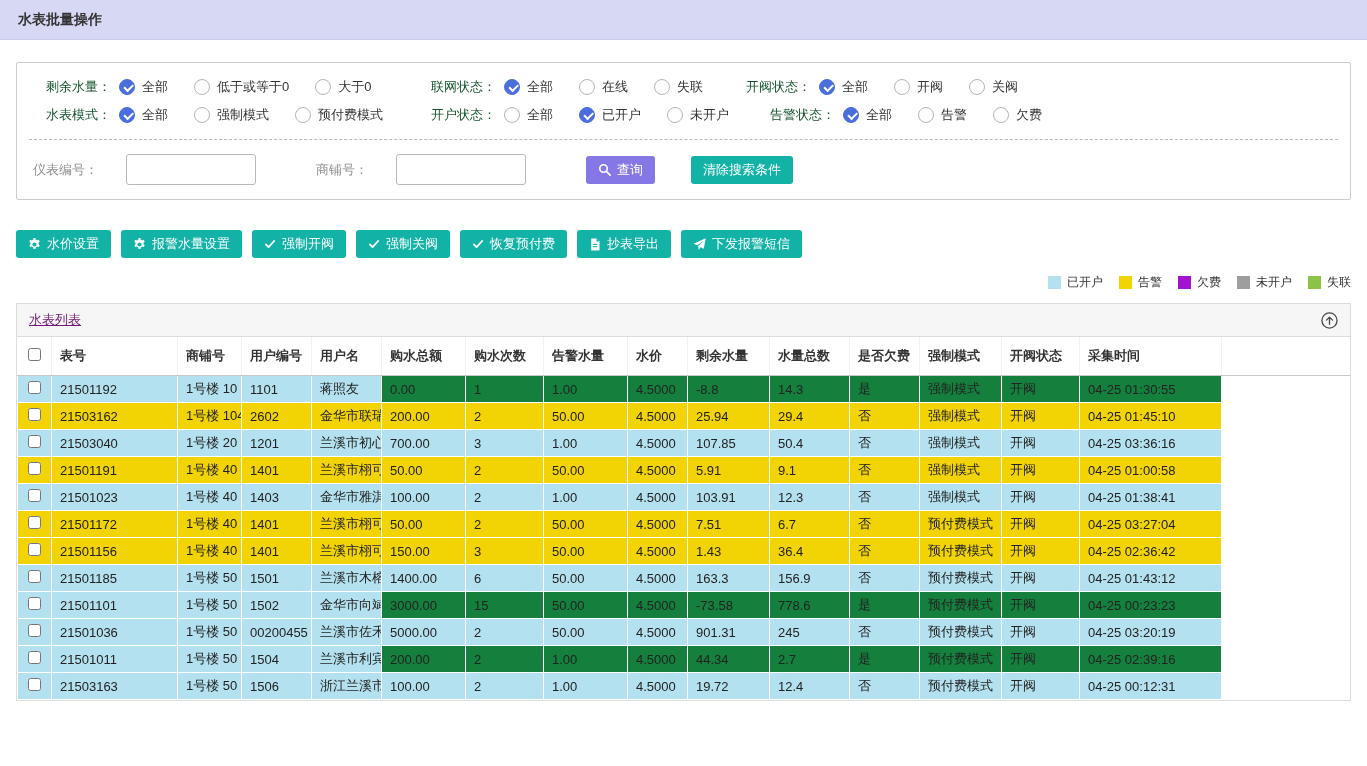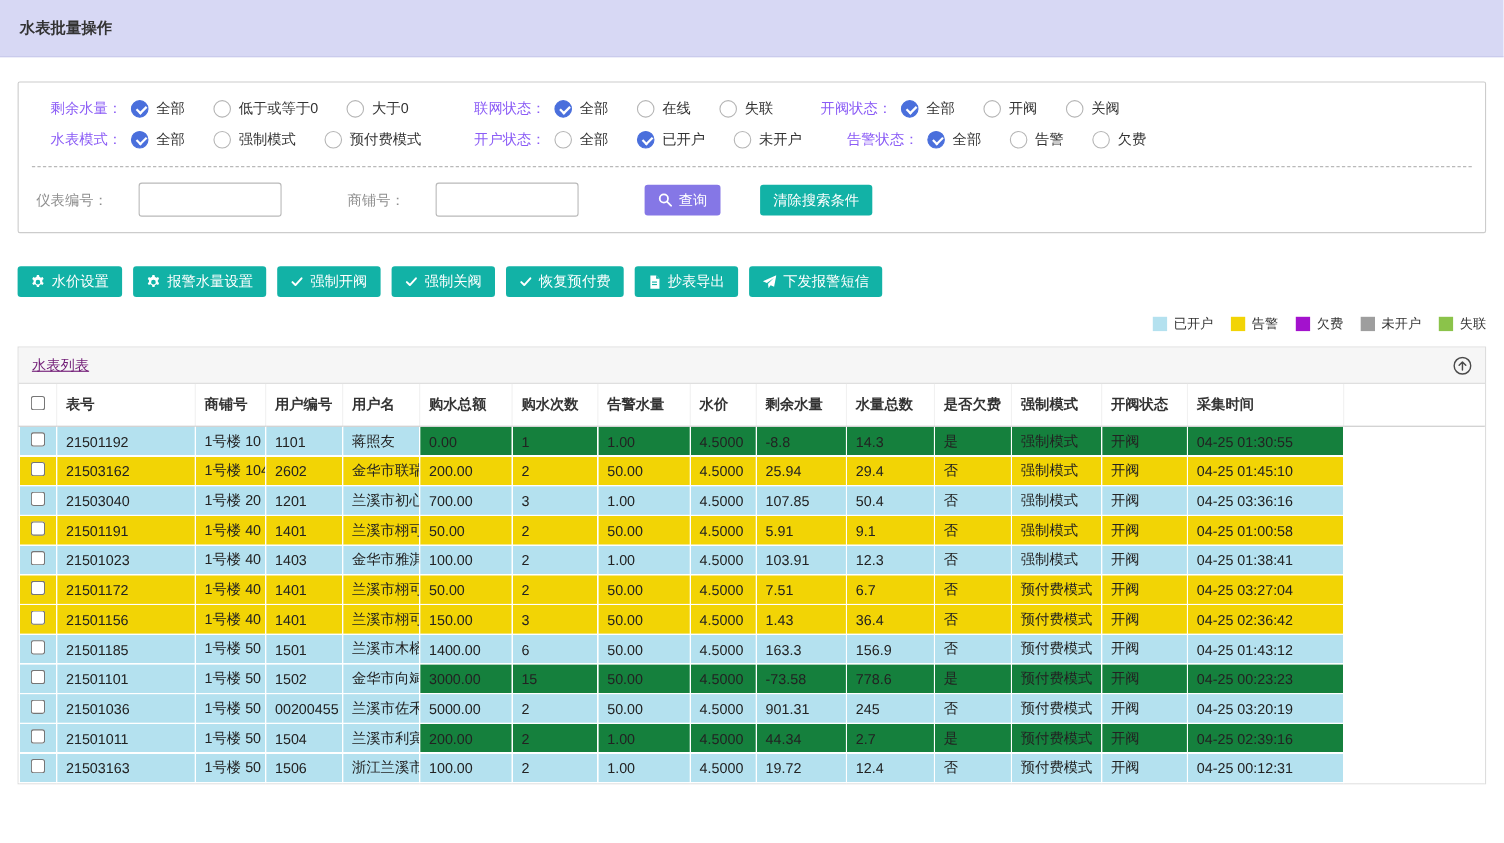--- a/index.html
+++ b/index.html
@@ -1,29 +1,29 @@
 <!DOCTYPE html>
 <html><head>
 <meta charset="utf-8">
 <style>
   * { margin:0; padding:0; box-sizing:border-box; }
   html,body { width:1367px; height:766px; overflow:hidden; background:#fff;
     font-family:"Liberation Sans","DejaVu Sans",sans-serif; }
-  .topbar { height:52px; background:#d7d8f4; border-bottom:1px solid #c9caec;
+  .topbar { height:40px; background:#d7d8f4; border-bottom:1px solid #c9caec;
     display:flex; align-items:center; padding:0 18px; }
   .topbar span { font-size:14px; font-weight:bold; color:#333; }
   .content { padding:0 16px; }
 
   
   .filter-panel { margin-top:22px; border:1px solid #ccc; border-radius:2px; padding:10px 0 14px; background:#fff; }
   .filter-row { display:flex; align-items:center; height:28px; padding-left:14px; }
   .filter-group { display:flex; align-items:center; }
   .filter-group:nth-child(1) { min-width:385px; }
   .filter-group:nth-child(2) { min-width:315px;align-items:flex-end; }
-  .filter-label { width:80px; text-align:right; color:#8b5cf6; font-size:13px; margin-right:8px; white-space:nowrap; }
+  .filter-label { width:80px; text-align:right; color:#14532d; font-size:13px; margin-right:8px; white-space:nowrap; }
   .radio-option { display:flex; align-items:center; margin-right:26px; cursor:pointer; }
   .radio { width:16px; height:16px; border-radius:50%; border:1px solid #b5b5b5; background:#fff; margin-right:7px; position:relative; flex:none; }
   .radio.checked { background:#4a6fdc; border-color:#4a6fdc; }
   .radio.checked::after { content:""; position:absolute; left:3.5px; top:4px; width:7px; height:3.5px;
     border-left:2px solid #fff; border-bottom:2px solid #fff; transform:rotate(-45deg); }
   .radio-text { font-size:13px; color:#333; white-space:nowrap; }
   .divider { border-top:1px dashed #b9b9b9; margin:10px 12px 14px; }
   .search-row { display:flex; align-items:center; padding:0 16px;gap:24px; }
   .input-label { color:#8f8f8f; font-size:13px; margin-right:4px; white-space:nowrap; }
   .text-input { width:130px; height:31px; border:1px solid #b9b9b9; border-radius:3px; padding:0 8px;

